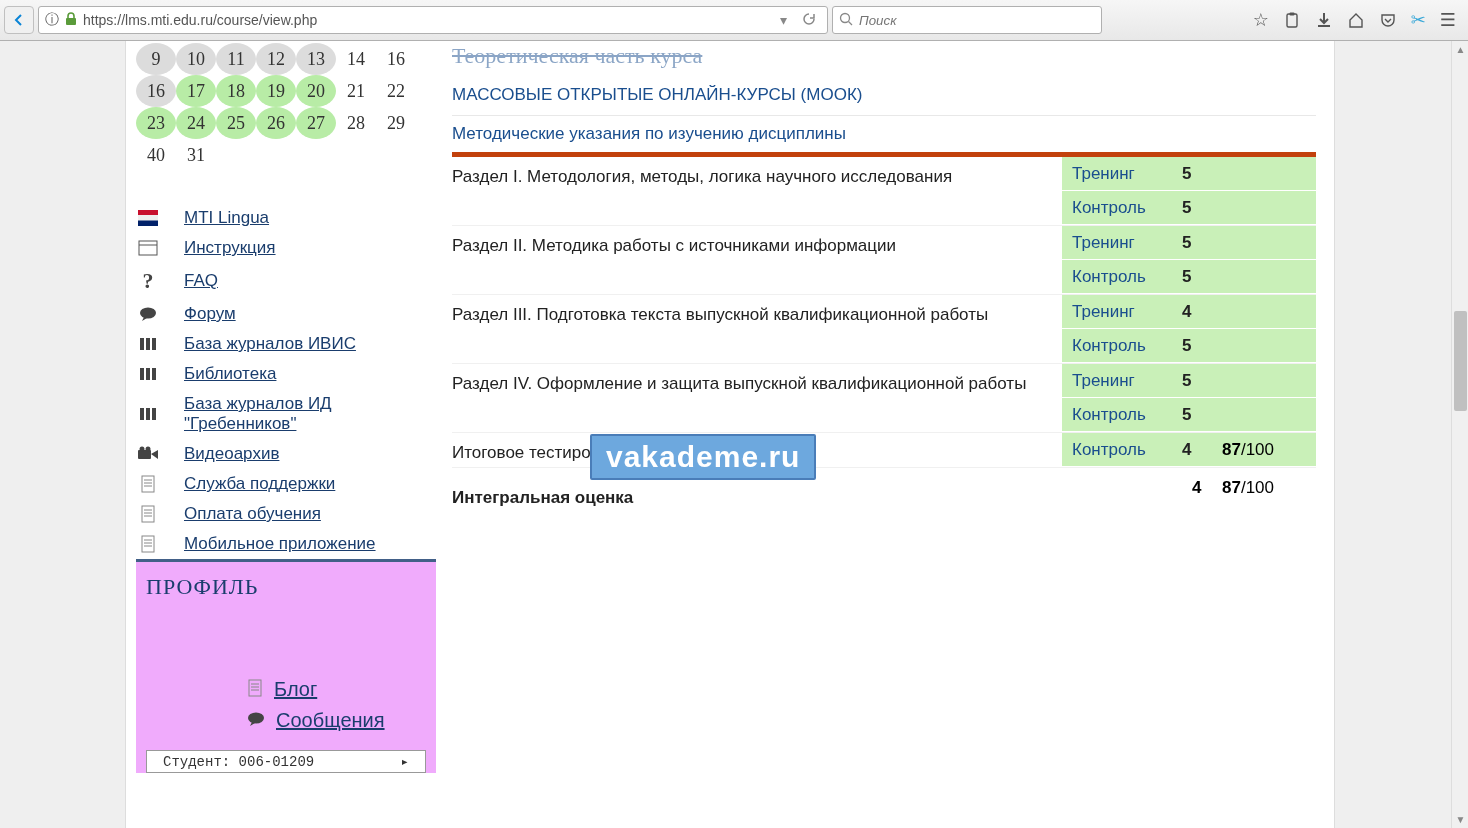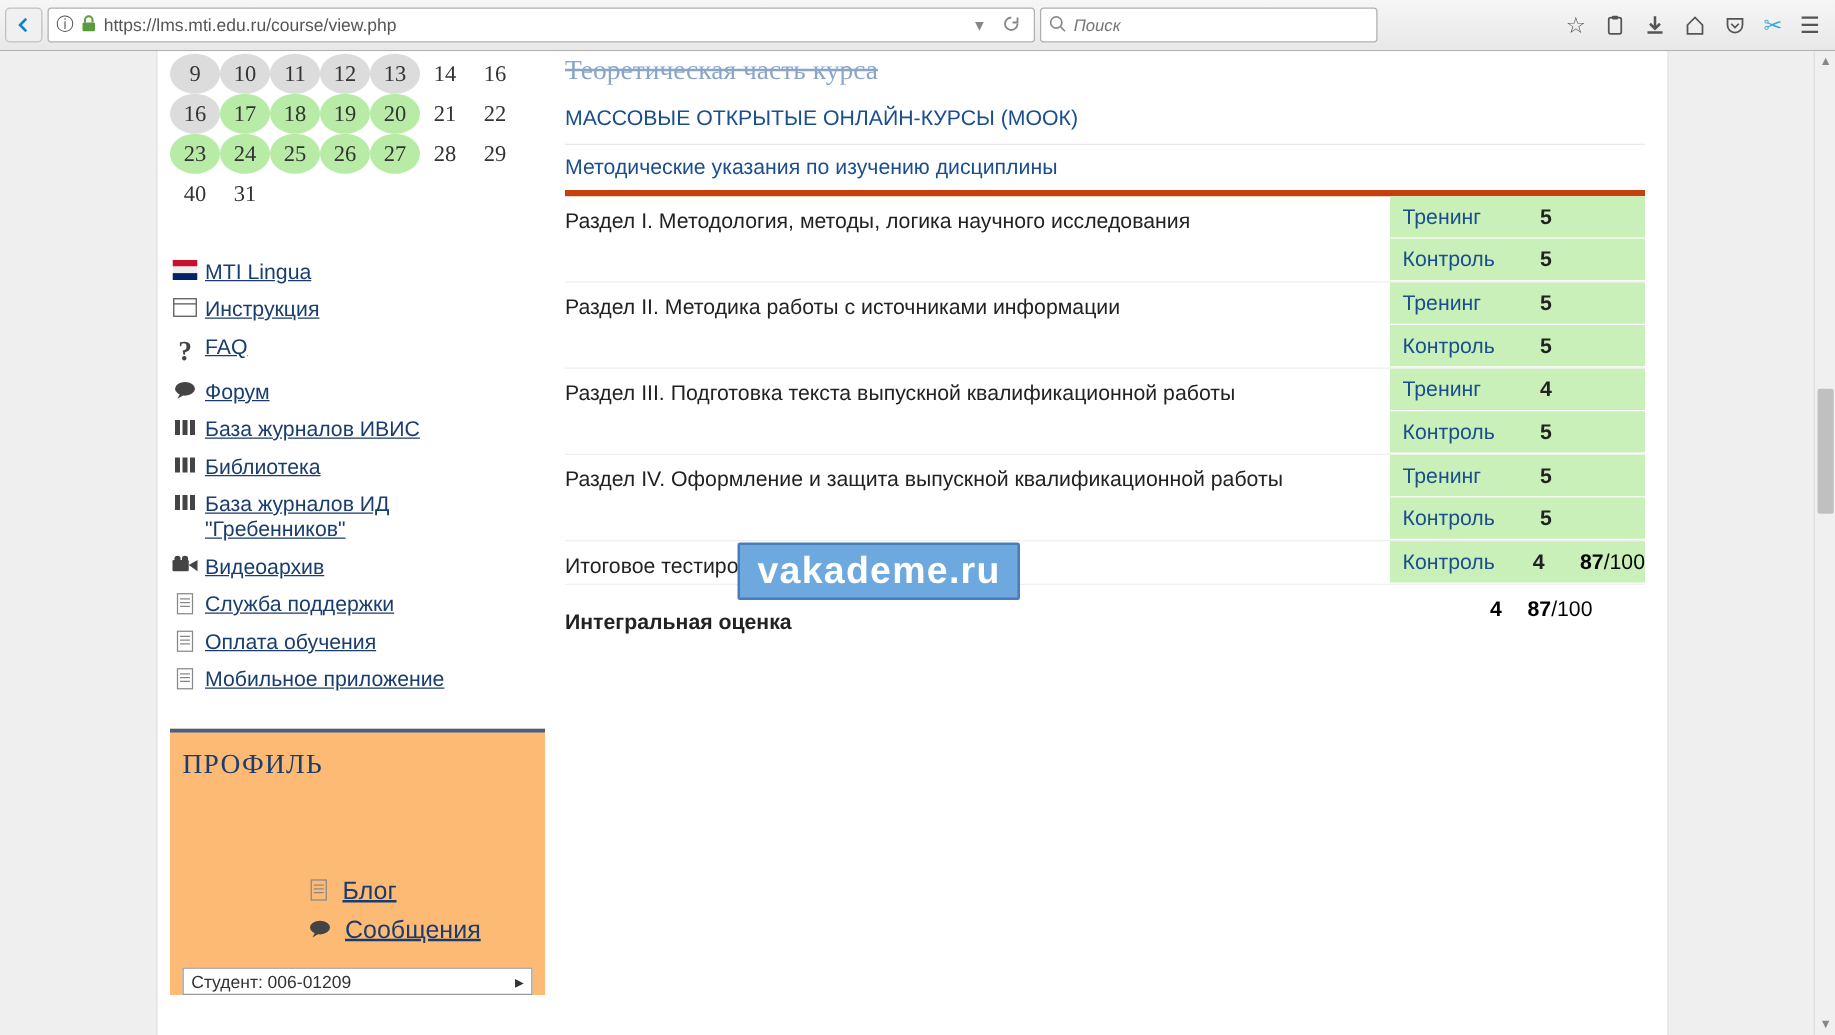--- a/index.html
+++ b/index.html
@@ -24,40 +24,40 @@
   .scroll-arrow { position: absolute; width: 17px; height: 17px; display: flex; align-items: center; justify-content: center; color: #888; font-size: 10px; }
   
   .sidebar { width: 320px; padding: 2px 10px 0 10px; }
   .calendar { padding-bottom: 14px; }
   .cal-grid { display: grid; grid-template-columns: repeat(7, 40px); gap: 0; font-family: Georgia, serif; font-size: 18px; }
   .cal-cell { width: 40px; height: 32px; display: flex; align-items: center; justify-content: center; border-radius: 50%; color: #333; }
   .cal-cell.hl-grey { background: #dcdcdc; }
   .cal-cell.hl-green { background: #b8eca6; }
   
   .sidebar-links { padding: 18px 0 0 0; }
-  .slink { display: flex; gap: 4px; padding: 5px 0; }
+  .slink { display: flex; align-items: center; gap: 24px; padding: 5px 0; }
   .slink .ico { width: 24px; display: flex; justify-content: center; color: #555; font-size: 18px; }
   .slink a { color: #1a3d6d; text-decoration: underline; font-size: 17px; cursor: pointer; }
   
-  .profile-block { margin-top: 24px; border-top: 3px solid #426088; padding-top: 8px; background: #fdba74; }
+  .profile-block { border-top: 3px solid #426088; padding-top: 8px; background: #f0abfc; }
   .profile-title { color: #1a3d6d; font-family: Georgia, serif; font-size: 22px; letter-spacing: 1px; padding: 4px 10px 14px 10px; }
   .profile-links { padding: 60px 0 10px 110px; }
   .plink { display: flex; align-items: center; gap: 10px; padding: 4px 0; }
   .plink a { color: #1a3d6d; text-decoration: underline; font-size: 20px; cursor: pointer; }
-  .profile-select { margin: 4px 10px; border: 1px solid #999; display: flex; align-items: flex-end; justify-content: space-between; padding: 2px 6px; font-size: 14px; color: #333; background: #fff; }
+  .profile-select { margin: 4px 10px; border: 1px solid #999; display: flex; align-items: flex-end; justify-content: space-between; padding: 2px 16px; font-size: 14px; color: #333; background: #fff; font-family: Liberation Mono, monospace; }
   
   .main { flex: 1; padding: 0 18px 0 6px; }
   .course-header { color: #1a4e8e; font-family: Georgia, serif; font-size: 22px; text-decoration: line-through; padding: 2px 0 6px 0; opacity: 0.5; }
   .course-link { color: #1a4e8e; font-size: 17px; padding: 10px 0; display: block; }
   .course-link2 { color: #1a4e8e; font-size: 17px; padding: 8px 0; display: block; border-top: 1px solid #e8e8e8; }
   
   .sections { border-top: 5px solid #c2410c; }
   .section-row { display: flex; border-bottom: 1px solid #f0f0f0; }
   .section-title { flex: 1; padding: 10px 8px 0 0; font-size: 17px; color: #222; }
-  .tracks { width: 204px; }
+  .tracks { width: 254px; }
   .track-row { display: flex; background: #c9f0b8; border-bottom: 1px solid #fff; height: 34px; align-items: center; }
   .track-link { color: #1a4e8e; font-size: 17px; width: 120px; padding-left: 10px; cursor: pointer; }
   .track-score { width: 40px; text-align: left; font-size: 17px; font-weight: bold; color: #222; }
   .track-extra { font-size: 17px; }
   .track-extra .bold { font-weight: bold; }
   
   .final-row { display: flex; padding: 10px 0; }
   .final-row .section-title { font-weight: bold; }
   .final-scores { width: 254px; display: flex; padding-left: 130px; }
   .final-scores .sc1 { width: 30px; font-weight: bold; font-size: 17px; }

